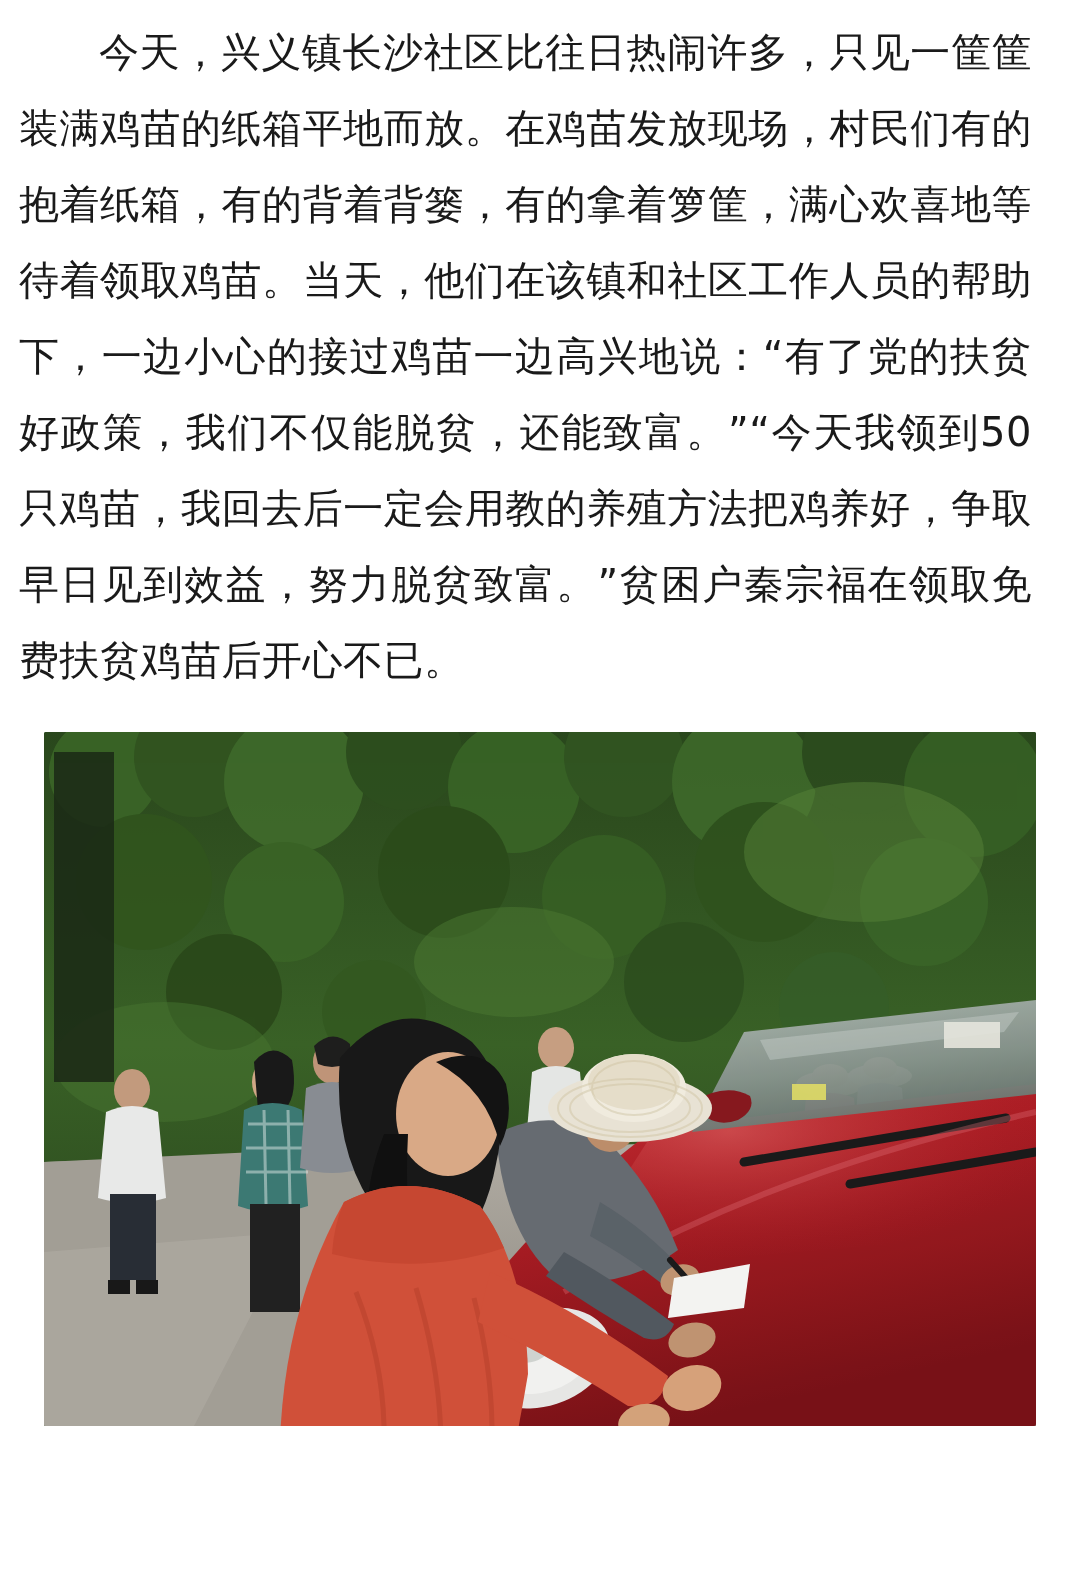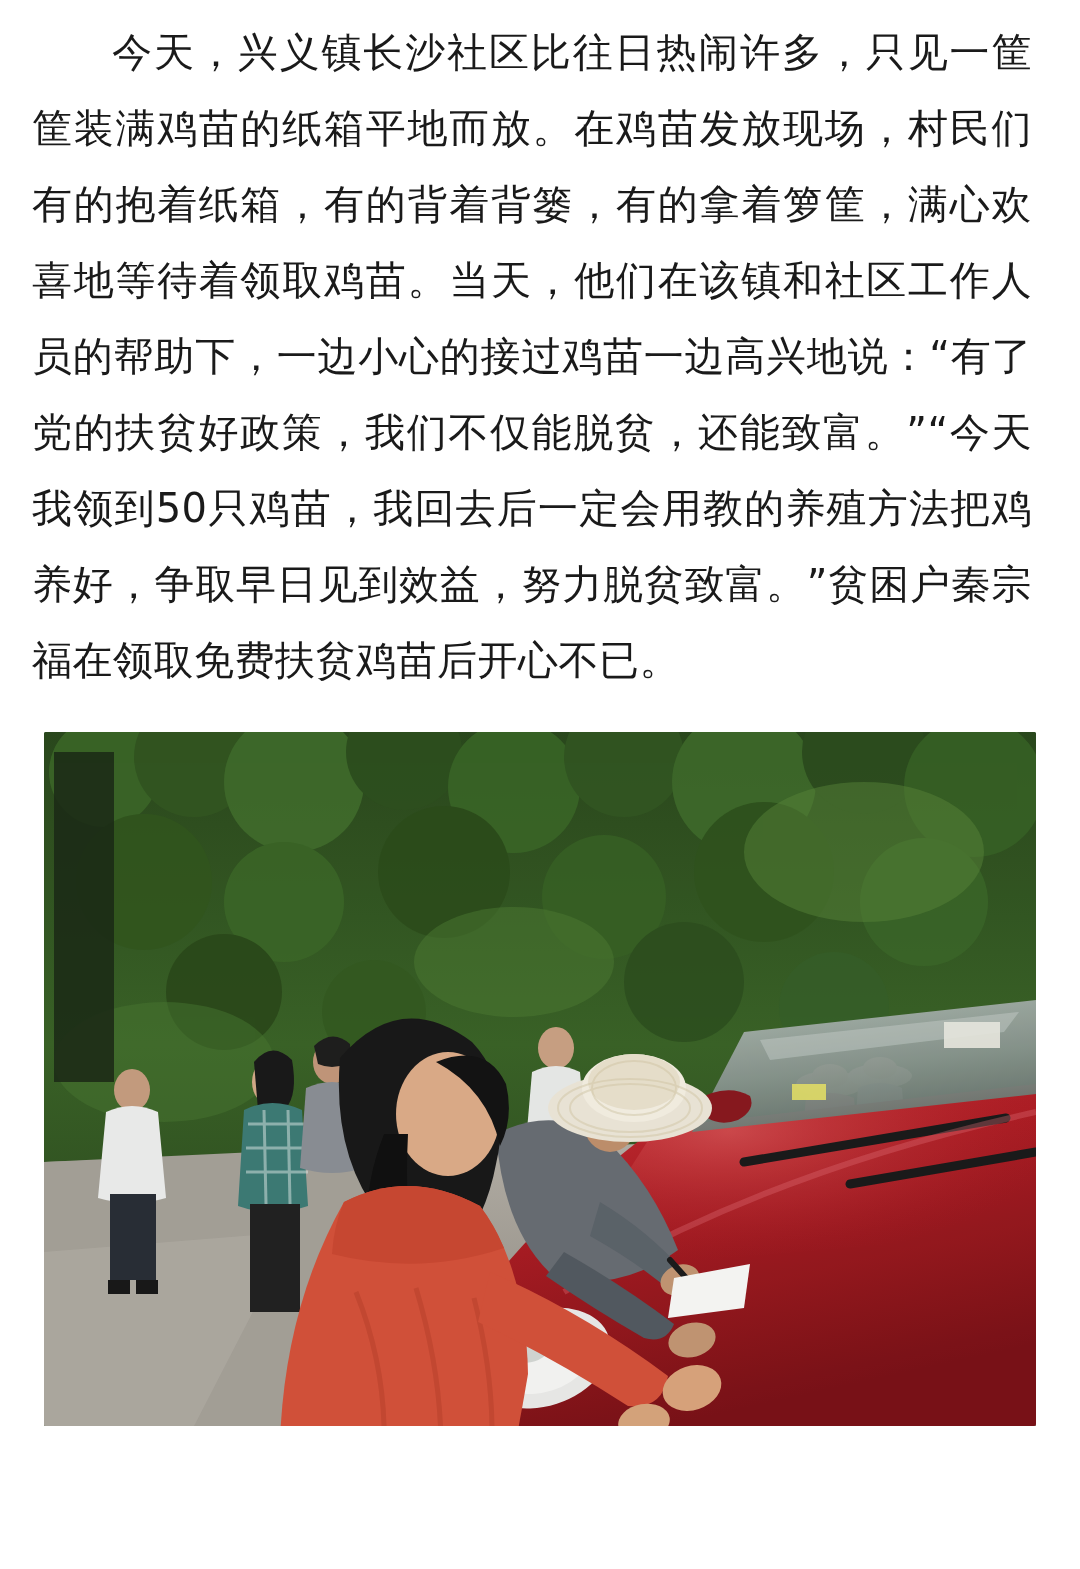--- a/index.html
+++ b/index.html
@@ -14,21 +14,21 @@
     overflow: hidden;
     font-family: "DejaVu Sans", "Liberation Sans", sans-serif;
   }
   .page {
     position: relative;
     width: 1080px;
     height: 1569px;
     background: #ffffff;
   }
   .article-body {
-    padding: 14px 48px 0 32px;
+    padding: 14px 48px 0 19px;
   }
   .paragraph {
     margin: 0;
     font-size: 40px;
     line-height: 76px;
     color: #1a1a1a;
     text-align: justify;
     text-justify: inter-ideograph;
     text-indent: 2em;
     letter-spacing: 0.5px;

